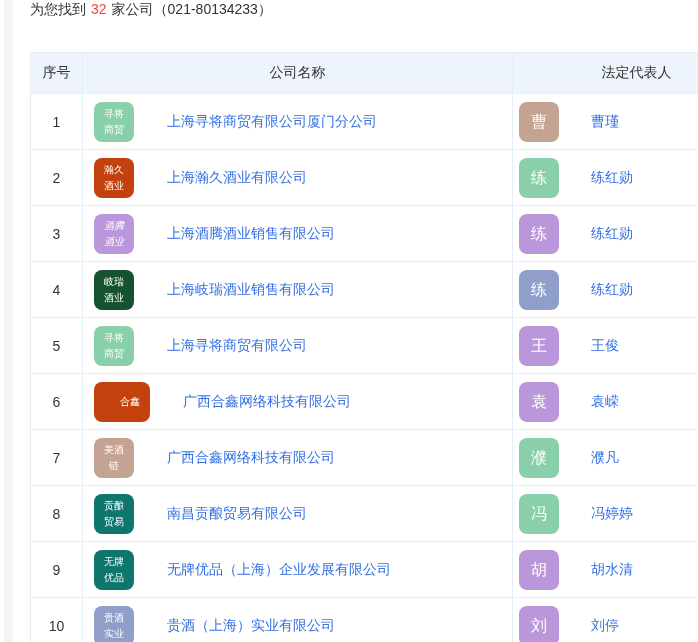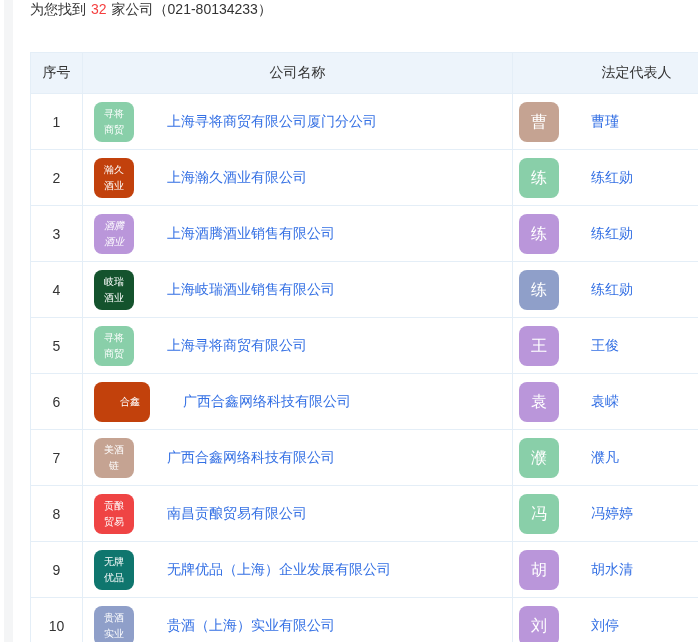--- a/index.html
+++ b/index.html
@@ -212,21 +212,21 @@
         <div class="badge rep" style="background: rgb(137, 207, 169);">濮</div>
         <a class="link">濮凡</a>
       </div>
     </td>
   </tr>
 
   <tr>
     <td class="idx">8</td>
     <td class="company-cell">
       <div class="cellflex">
-        <div class="badge" style="background: #ef4444;">
+        <div class="badge" style="background: #0f766e;">
               <div class="abbr-line">贡酿</div>
               <div class="abbr-line">贸易</div>
             </div>
         <a class="link">南昌贡酿贸易有限公司</a>
       </div>
     </td>
     <td class="rep-cell">
       <div class="cellflex">
         <div class="badge rep" style="background: rgb(137, 207, 169);">冯</div>
         <a class="link">冯婷婷</a>

